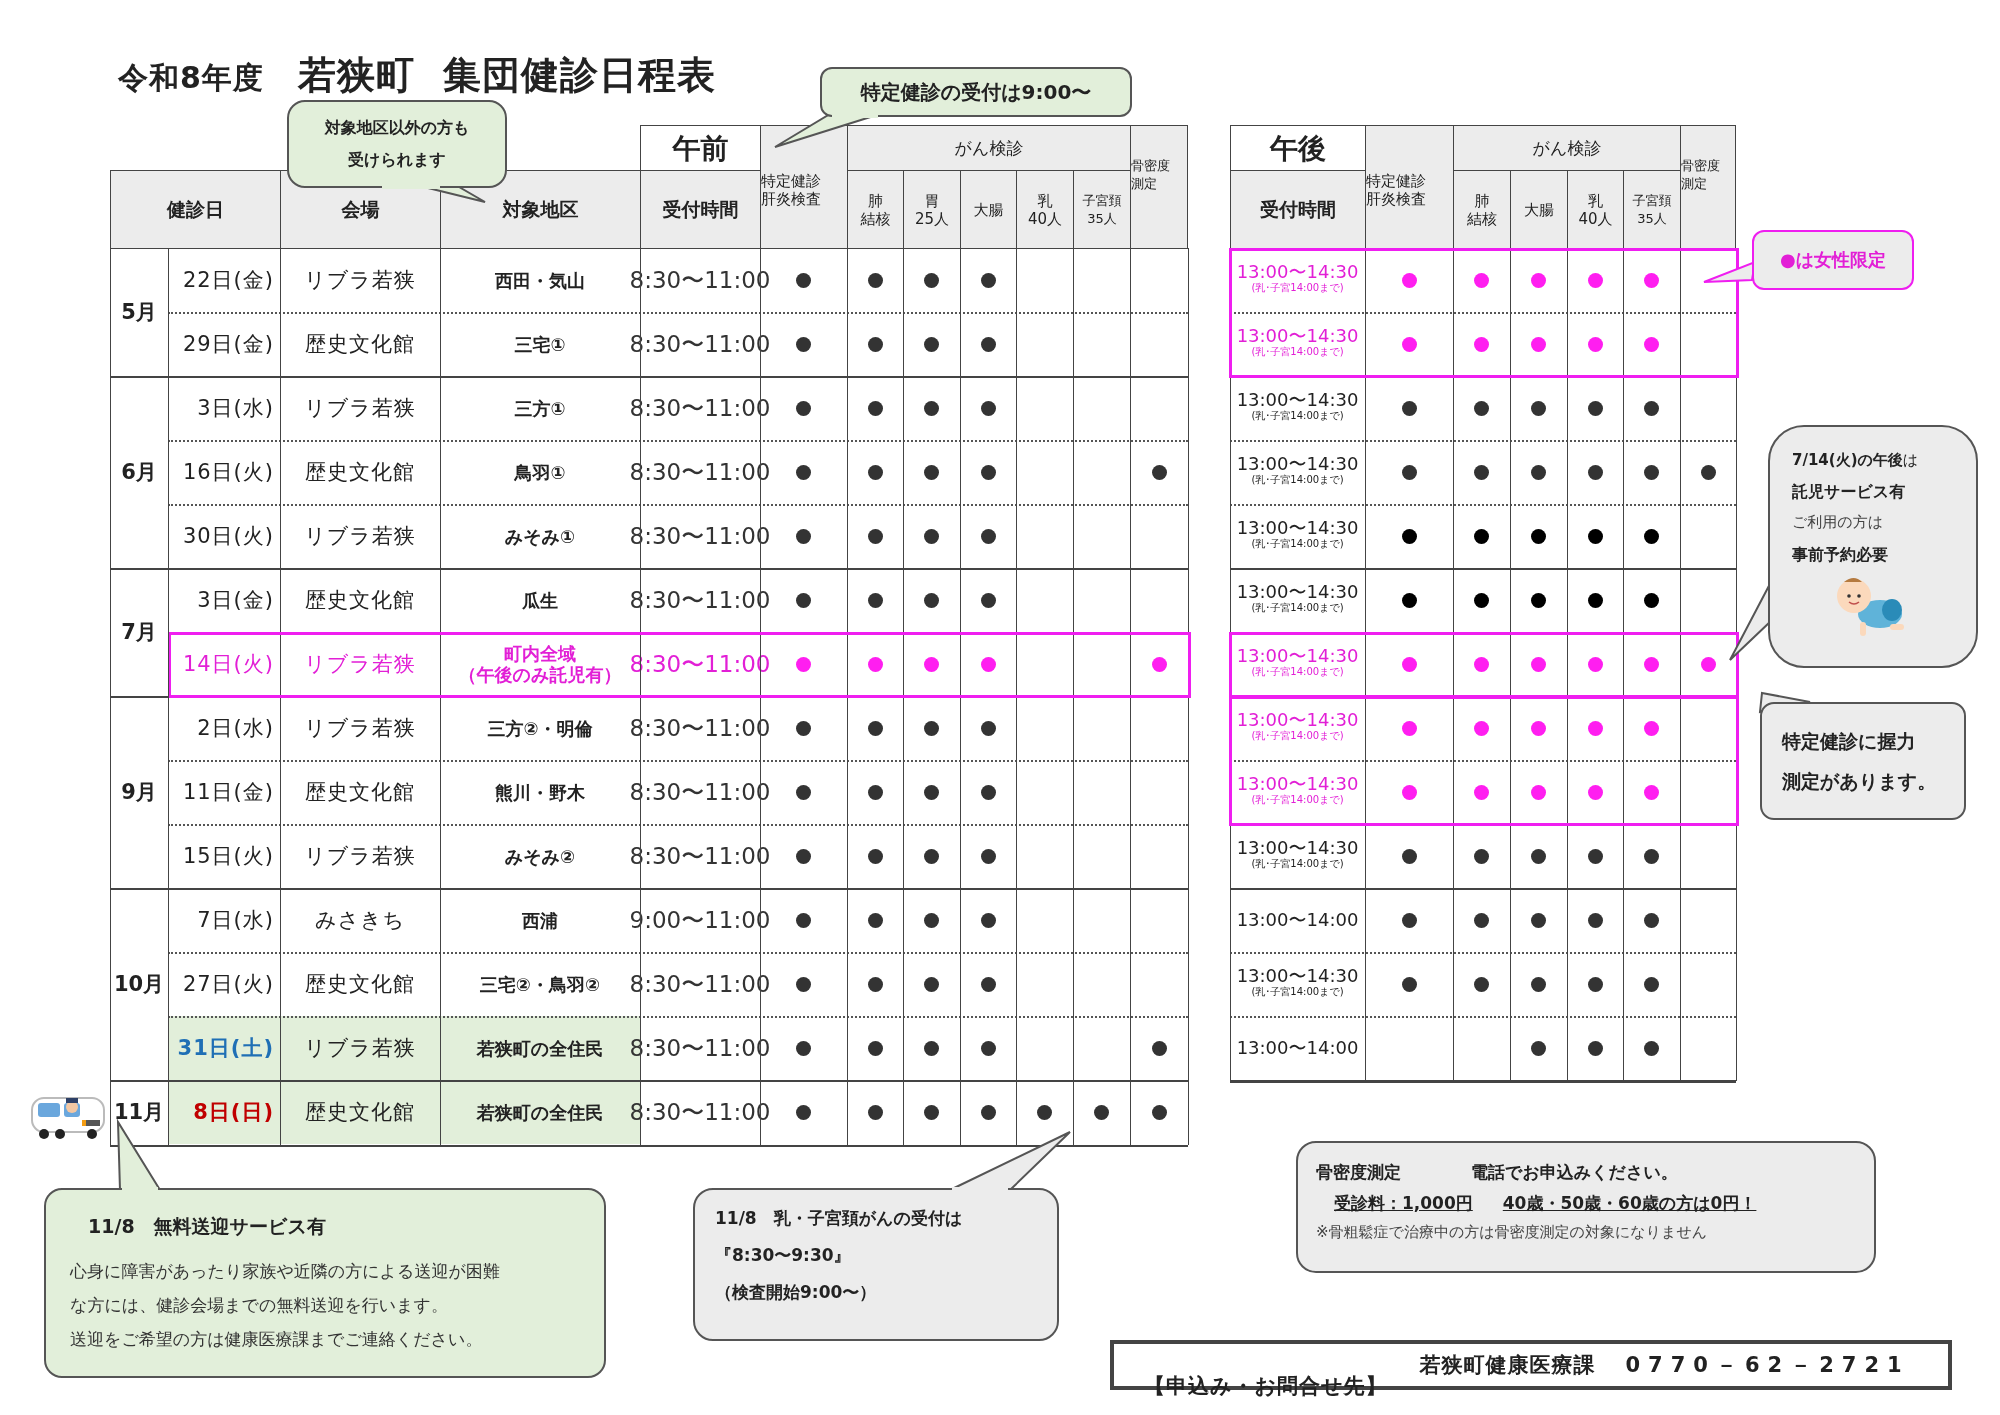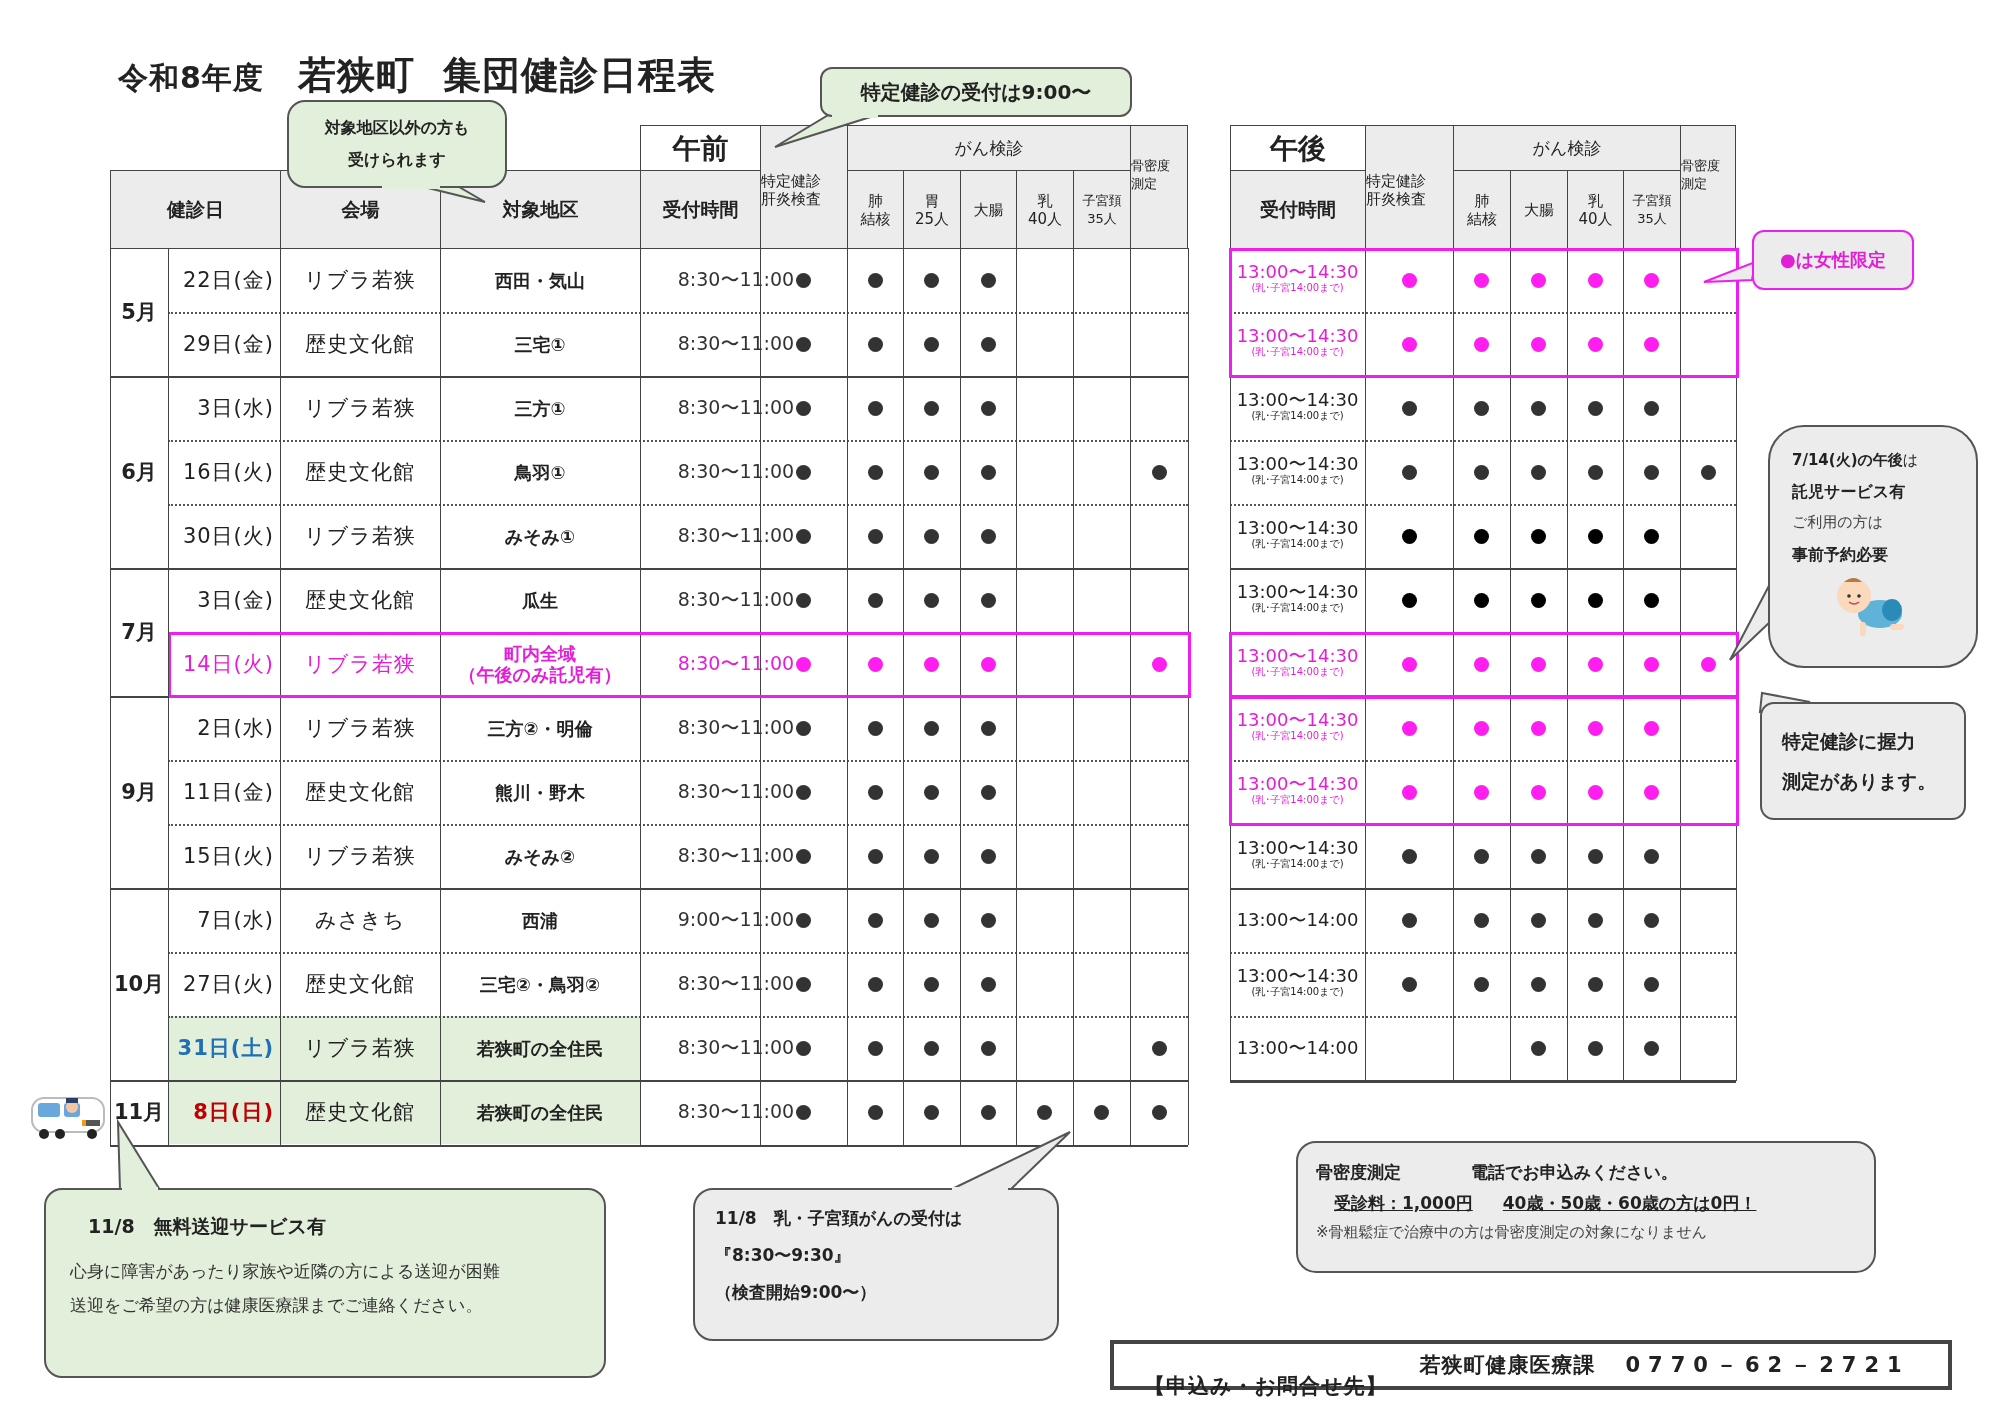--- a/index.html
+++ b/index.html
@@ -15,21 +15,21 @@
   .hdr.small2{font-size:15px;font-weight:normal;line-height:18px;}
   .ampm{background:#fff;border:1.5px solid #444;font-size:28px;font-weight:bold;}
   .vline{position:absolute;width:0;border-left:1.5px solid #444;}
   .hline-solid{position:absolute;height:0;border-top:2px solid #444;}
   .hline-dot{position:absolute;height:0;border-top:2px dotted #555;}
   .txt{position:absolute;display:flex;align-items:center;justify-content:center;font-size:20px;white-space:nowrap;}
   .month{font-weight:bold;font-size:21px;}
   .date{justify-content:flex-end;padding-right:6px;box-sizing:border-box;font-size:21px;letter-spacing:1px;}
   .venue{font-size:21px;letter-spacing:1px;}
   .area{font-weight:bold;font-size:18px;line-height:21px;flex-direction:column;}
-  .time{font-size:19px;color:#333;padding-left:36px;}
+  .time{font-size:23px;color:#333;}
   .ptime{flex-direction:column;line-height:16px;}
   .ptime .m{font-size:18px;}
   .ptime .s{font-size:10px;}
   .dot{position:absolute;width:15px;height:15px;border-radius:50%;background:#333;}
   .dot.pink{background:#ff1ef0;}
   .dot.black{background:#000;}
   .pinkbox{position:absolute;border:3px solid #ef1ef0;box-sizing:border-box;pointer-events:none;}
   .pink{color:#e21fd6;}
   .green-bg{position:absolute;background:#e2efda;}
   
@@ -500,20 +500,21 @@
     <circle cx="62" cy="44" r="5" fill="#222"></circle>
 </svg>
 
 <svg class="tail" style="left:0;top:0;width:1px;height:1px;">
   <polygon points="120,1190 160,1190 118,1122" fill="#e2efda" stroke="#555" stroke-width="2"></polygon>
 </svg>
 <div class="callout co-green" style="left:44px;top:1188px;width:562px;height:190px;border-radius:18px;padding:18px 0 0 24px;">
   <div style="font-size:19px;font-weight:bold;line-height:36px;padding-left:18px;">11/8　無料送迎サービス有</div>
   <div style="font-size:17px;line-height:34px;margin-top:10px;color:#333;">
     <div>心身に障害があったり家族や近隣の方による送迎が困難</div>
+    <div>な方には、健診会場までの無料送迎を行います。</div>
     <div>送迎をご希望の方は健康医療課までご連絡ください。</div>
   </div>
 </div>
 <svg class="tail" style="left:0;top:0;width:1px;height:1px;">
     <line x1="122" y1="1189" x2="158" y2="1189" stroke="#e2efda" stroke-width="4"></line>
   </svg>
 
 <svg class="tail" style="left:0;top:0;width:1px;height:1px;">
   <polygon points="950,1190 1010,1190 1070,1132" fill="#ececec" stroke="#555" stroke-width="2"></polygon>
 </svg>

